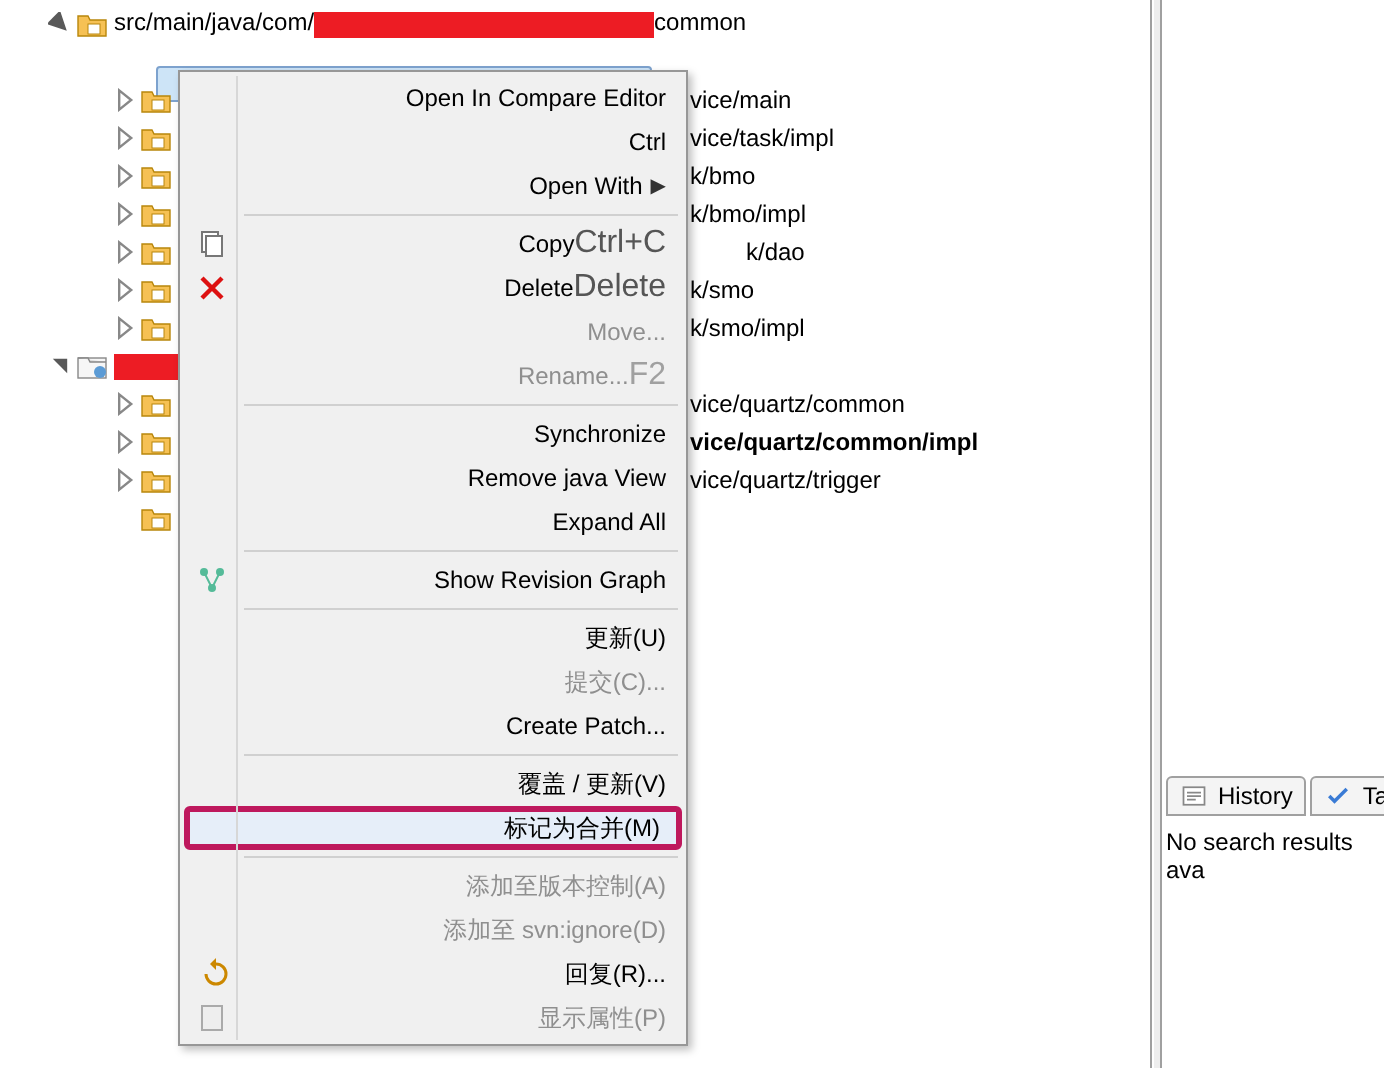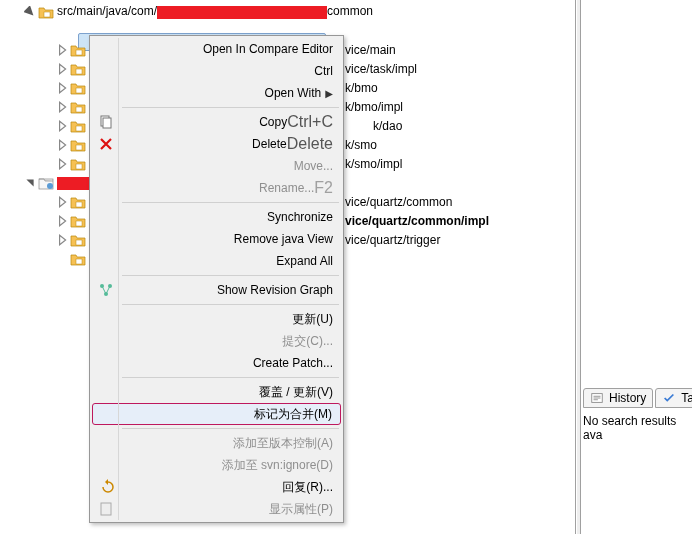--- a/index.html
+++ b/index.html
@@ -110,21 +110,21 @@
   padding-left: 2px;
   padding-right: 8px;
   font-size: 12px;
   color: #000;
   border-radius: 3px;
   text-align: right;
 }
 .menu-item.disabled { color: #8f8f8f; }
 .menu-item.highlight {
   background: #e6eef9;
-  border: 1px solid #be185d;
+  border: 3px solid #be185d;
 }
 .menu-icon {
   width: 24px; height: 20px;
   display: inline-flex;
   align-items: center;
   justify-content: center;
   margin-right: 6px;
 }
 .menu-label { flex: 1; }
 .menu-shortcut { color: #555; font-size: 16px; }

